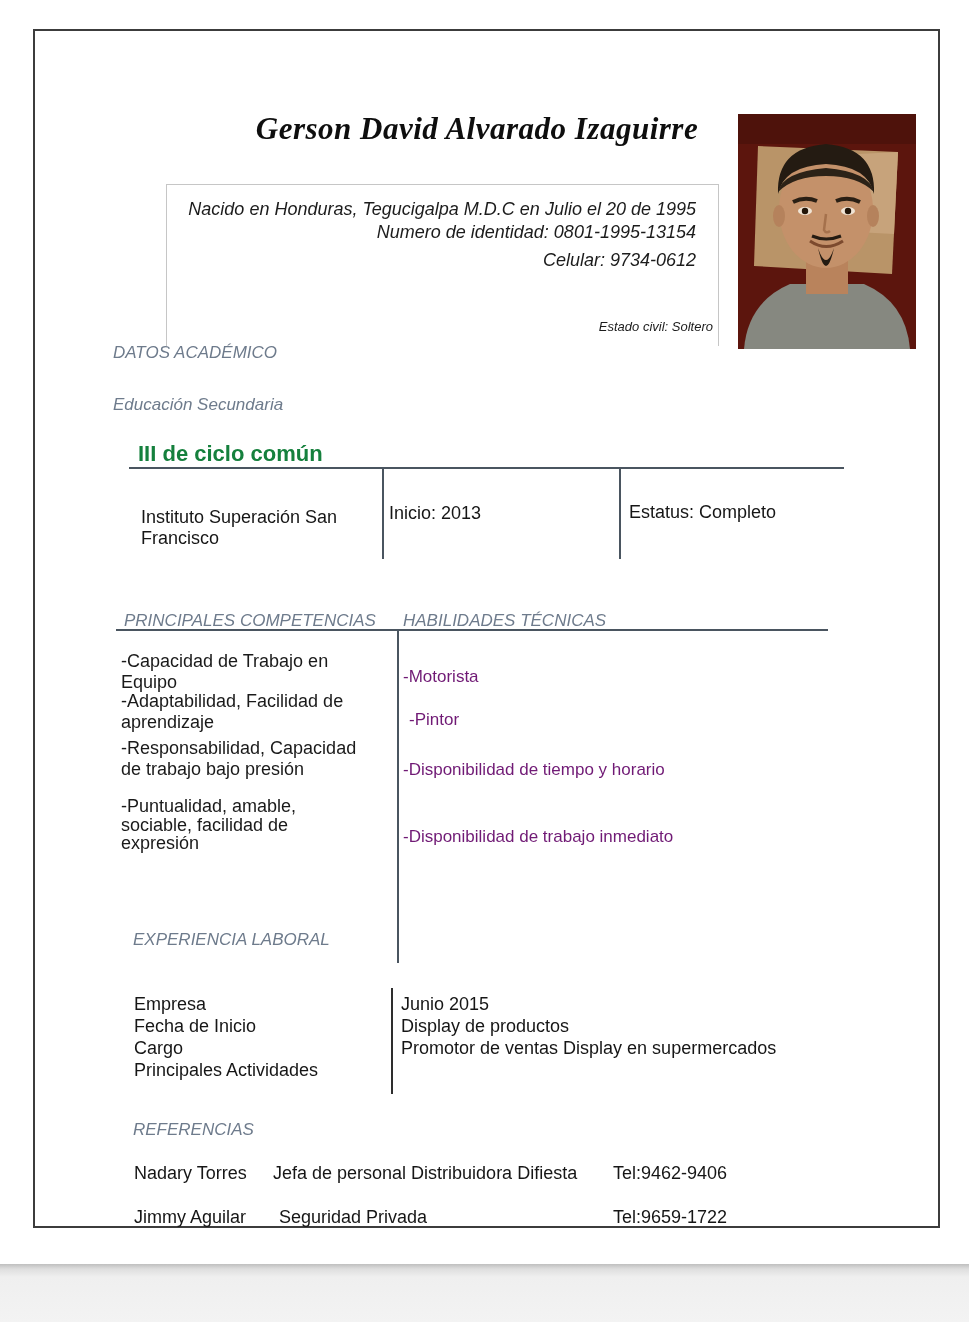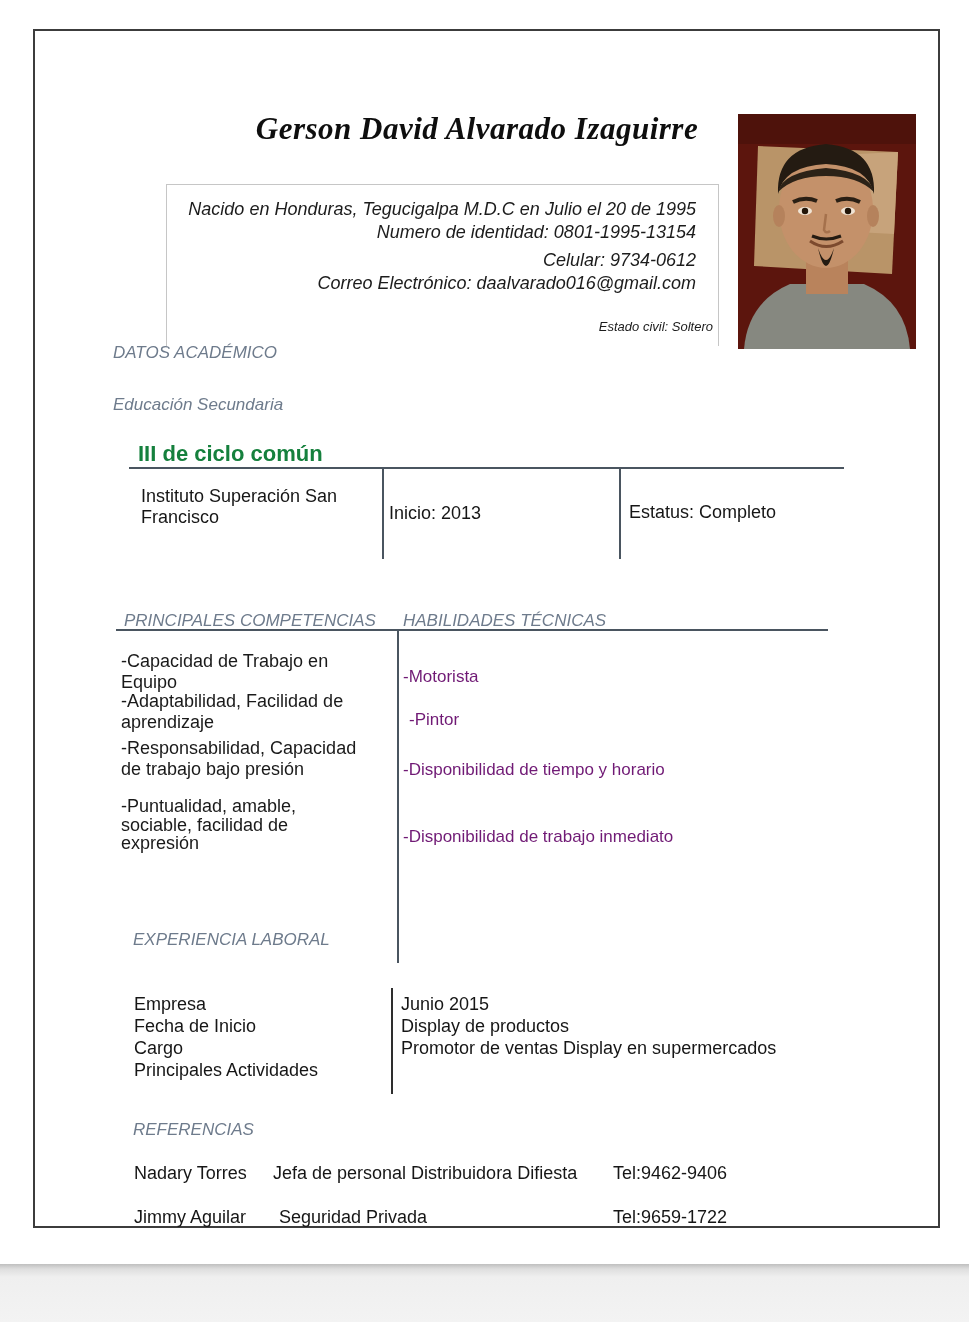--- a/index.html
+++ b/index.html
@@ -62,21 +62,20 @@
 <body>
 
 <div class="page">
 
   <div class="abs cv-title">Gerson David Alvarado Izaguirre</div>
 
   <div class="abs info-box">
     <div class="info-line">Nacido en Honduras, Tegucigalpa M.D.C en Julio el 20 de 1995</div>
     <div class="info-line">Numero de identidad: 0801-1995-13154</div>
     <div class="info-line gap">Celular: 9734-0612</div>
-    <div class="info-line">Correo Electrónico: daalvarado016@gmail.com</div>
   </div>
   <div class="abs estado-civil">Estado civil: Soltero</div>
 
   <svg class="abs photo" viewBox="0 0 178 235">
     <rect x="0" y="0" width="178" height="235" fill="#5c150d"></rect>
     <rect x="0" y="0" width="178" height="30" fill="#4e120b"></rect>
     <polygon points="20,32 160,38 154,160 16,152" fill="#b99468"></polygon>
     <polygon points="120,40 160,38 156,120 118,118" fill="#c7a37b"></polygon>
 
     <path d="M10 235 L14 190 Q40 168 70 162 L108 162 Q140 168 168 192 L172 235 Z" fill="#87898100"></path>
@@ -108,21 +107,21 @@
     <path d="M80 134 Q88 170 96 134 Q92 146 88 146 Q84 146 80 134 Z" fill="#241b12"></path>
   </svg>
 
   <div class="abs sec-head" style="left:78px;top:312px;">DATOS ACADÉMICO</div>
   <div class="abs sec-head" style="left:78px;top:364px;">Educación Secundaria</div>
   <div class="abs ciclo">III de ciclo común</div>
 
   <div class="abs hrule" style="left:94px;top:436px;width:715px;"></div>
   <div class="abs vrule" style="left:347px;top:436px;height:92px;"></div>
   <div class="abs vrule" style="left:584px;top:436px;height:92px;"></div>
-  <div class="abs edu-cell" style="left:106px;top:455px;width:230px;">Instituto Superación San
+  <div class="abs edu-cell" style="left:106px;top:476px;width:230px;">Instituto Superación San
 Francisco</div>
   <div class="abs edu-cell" style="left:354px;top:472px;">Inicio: 2013</div>
   <div class="abs edu-cell" style="left:594px;top:471px;">Estatus: Completo</div>
 
   <div class="abs sec-head" style="left:89px;top:580px;">PRINCIPALES COMPETENCIAS</div>
   <div class="abs sec-head" style="left:368px;top:580px;">HABILIDADES TÉCNICAS</div>
   <div class="abs hrule" style="left:81px;top:598px;width:712px;"></div>
   <div class="abs vrule" style="left:362px;top:600px;height:332px;"></div>
 
   <div class="abs skill-item" style="left:86px;top:620px;width:262px;">-Capacidad de Trabajo en

